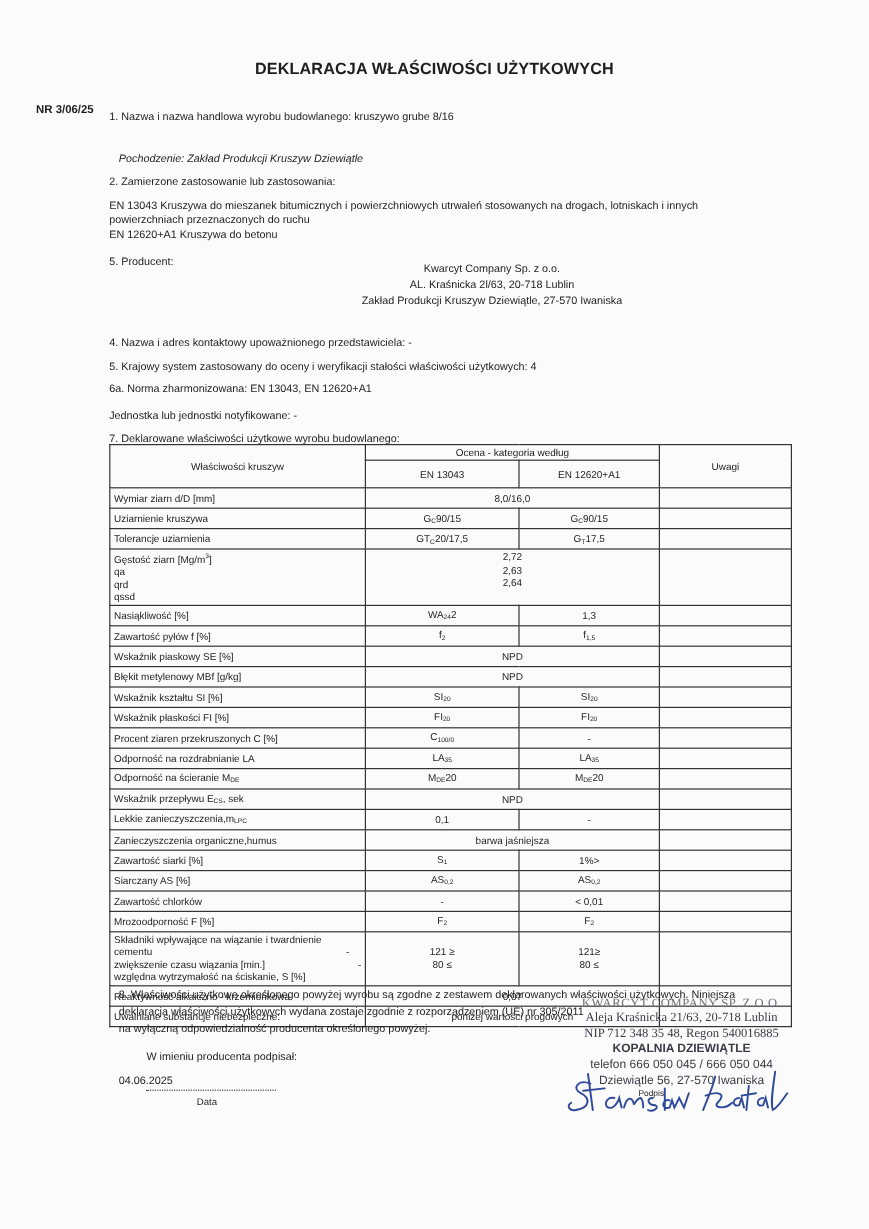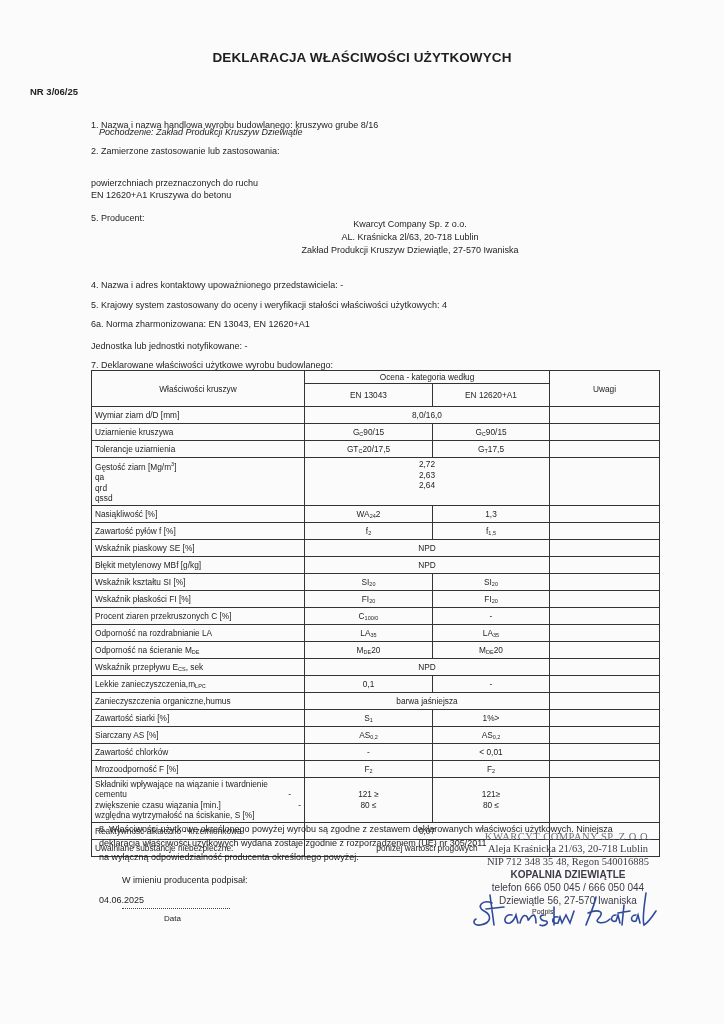--- a/index.html
+++ b/index.html
@@ -36,24 +36,25 @@
   .dots { position: absolute; left: 122px; top: 908px; width: 108px; border-bottom: 1px dotted #444; }
 </style>
 </head>
 <body>
 
 <div class="page">
 
   <div class="title">DEKLARACJA WŁAŚCIWOŚCI UŻYTKOWYCH</div>
   <div class="nr">NR 3/06/25</div>
 
-  <div class="line" style="left:91px;top:120px;">1. Nazwa i nazwa handlowa wyrobu budowlanego: kruszywo grube 8/16</div>
+  <div class="line" style="left:91px;top:92px;">1. Nazwa i nazwa handlowa wyrobu budowlanego: kruszywo grube 8/16</div>
   <div class="line" style="left:99px;top:127px;font-style:italic;">Pochodzenie: Zakład Produkcji Kruszyw Dziewiątle</div>
   <div class="line" style="left:91px;top:146px;">2. Zamierzone zastosowanie lub zastosowania:</div>
 
+  <div class="line" style="left:91px;top:166px;">EN 13043 Kruszywa do mieszanek bitumicznych i powierzchniowych utrwaleń stosowanych na drogach, lotniskach i innych</div>
   <div class="line" style="left:91px;top:178px;">powierzchniach przeznaczonych do ruchu</div>
   <div class="line" style="left:91px;top:190px;">EN 12620+A1 Kruszywa do betonu</div>
 
   <div class="line" style="left:91px;top:213px;">5. Producent:</div>
   <div class="center-block">
     <div>Kwarcyt Company Sp. z o.o.</div>
     <div>AL. Kraśnicka 2l/63, 20-718 Lublin</div>
     <div>Zakład Produkcji Kruszyw Dziewiątle, 27-570 Iwaniska</div>
   </div>
 

